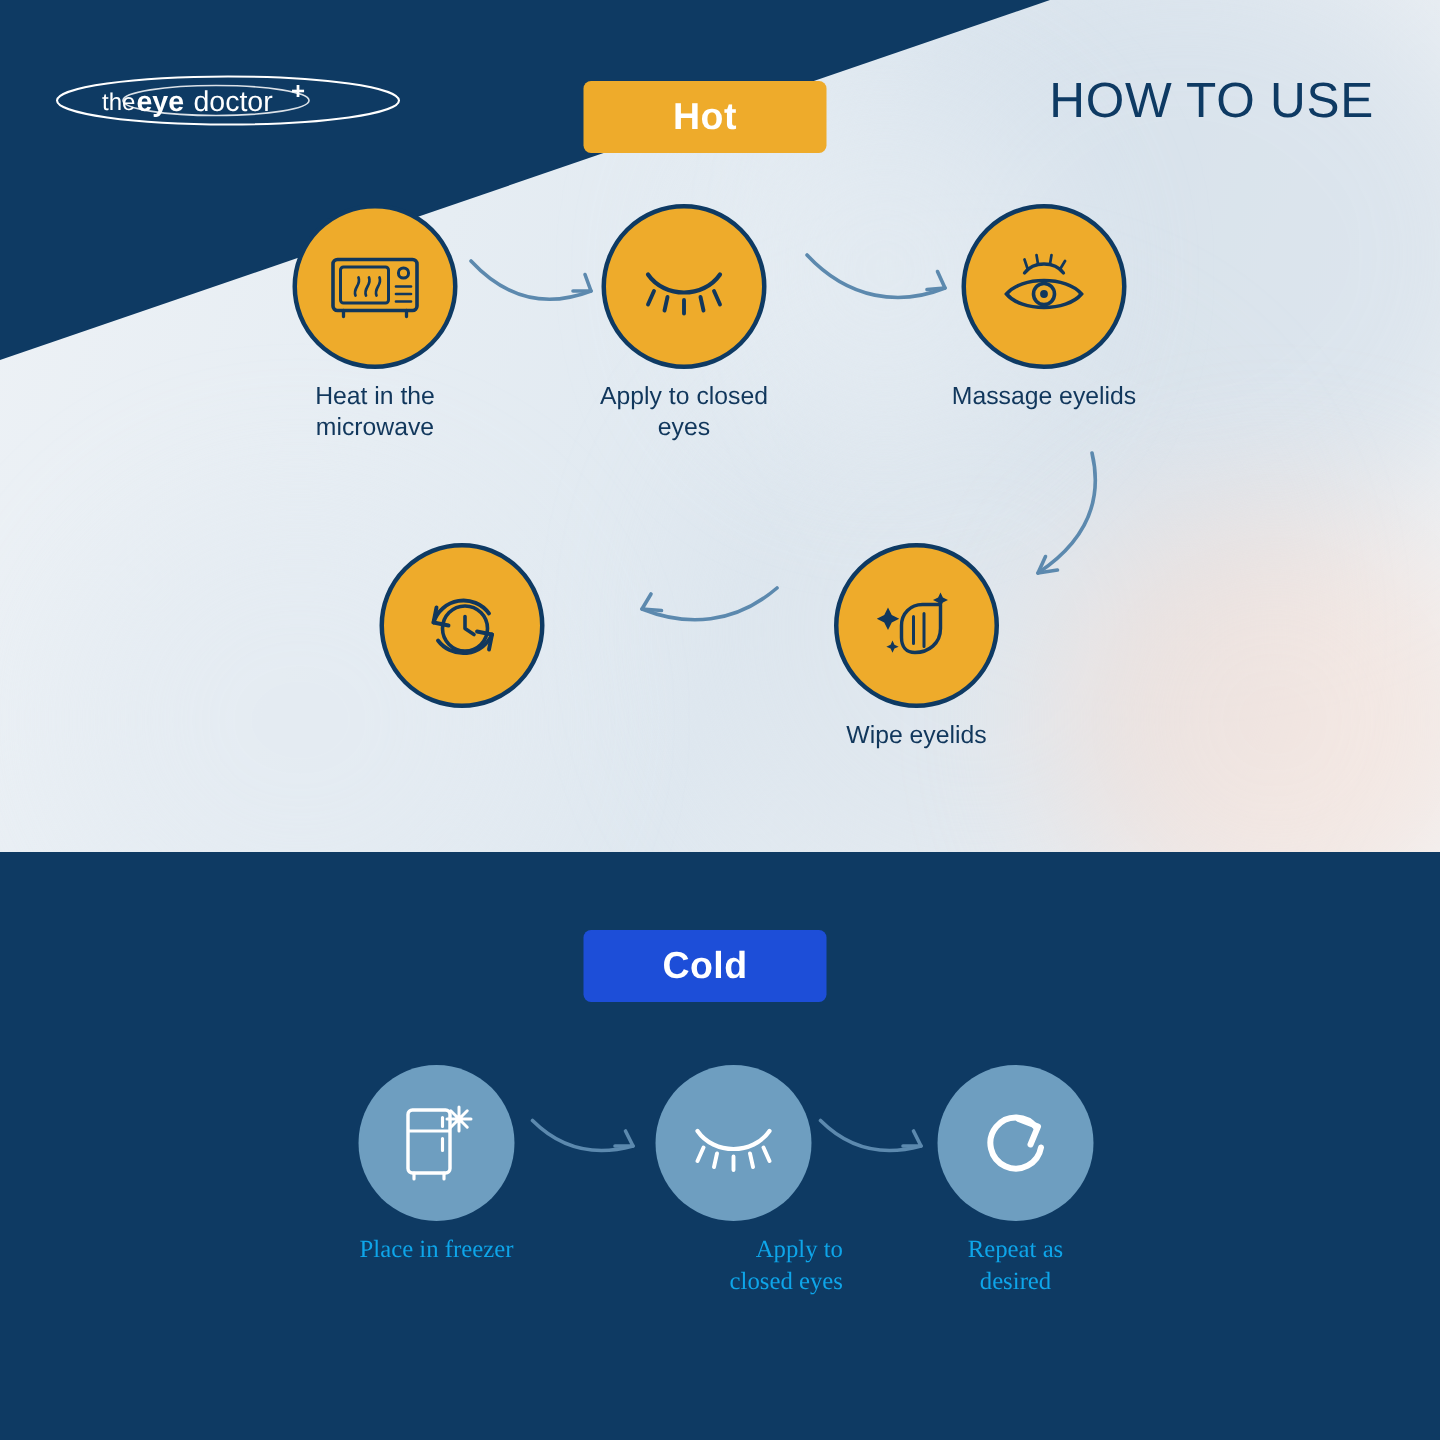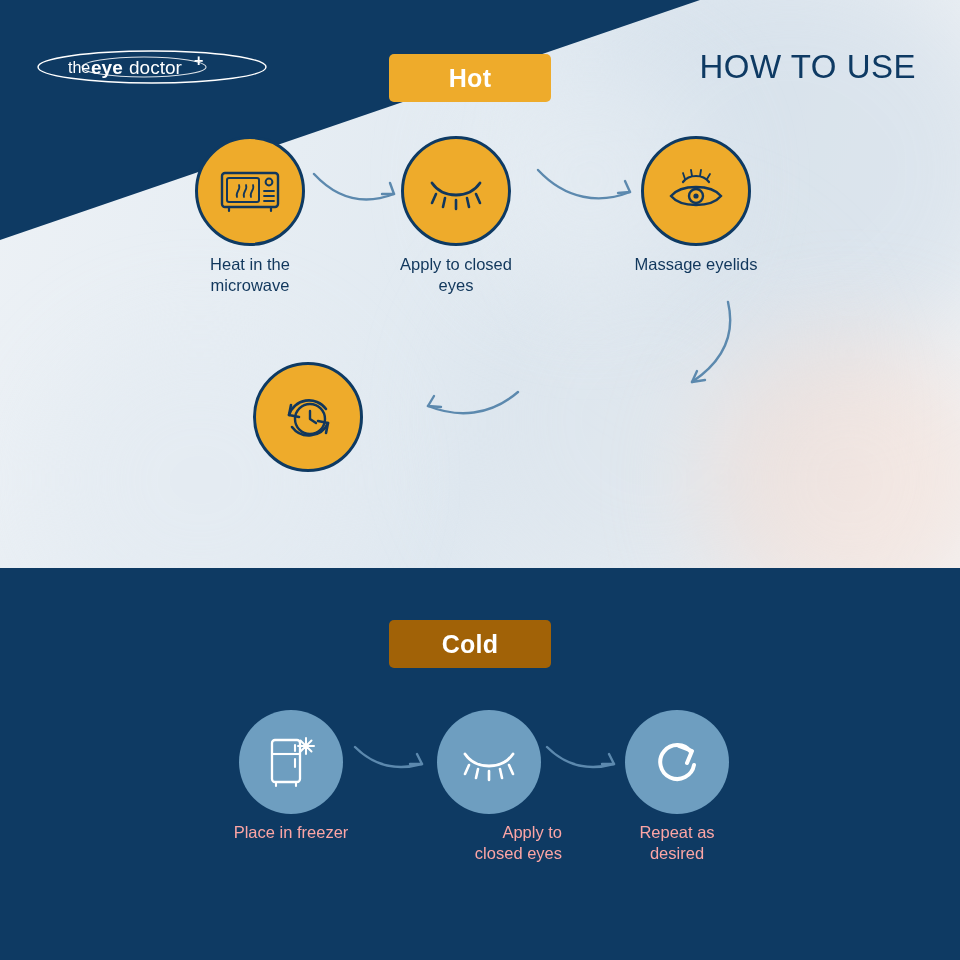--- a/index.html
+++ b/index.html
@@ -75,21 +75,21 @@
     border-radius: 5px;
     display: flex;
     align-items: center;
     justify-content: center;
     color: #ffffff;
     font-size: 25px;
     font-weight: bold;
     letter-spacing: .3px;
   }
   .pill-hot { left: 389px; top: 54px; background: #eeab2b; }
-  .pill-cold { left: 389px; top: 620px; background: #a16207; }
+  .pill-cold { left: 389px; top: 620px; background: #1d4ed8; }
 
   
   .step {
     position: absolute;
     text-align: center;
   }
   .circle {
     width: 104px; height: 104px;
     border-radius: 50%;
     margin: 0 auto;
@@ -105,21 +105,21 @@
     background: #6e9ec0;
     border: none;
   }
   .step-label {
     margin-top: 8px;
     font-size: 16.5px;
     line-height: 1.28;
     color: #11375c;
     white-space: pre-line;
   }
-  .step-label.light { color: #fca5a5; }
+  .step-label.light { color: #0ea5e9; font-family: Liberation Serif, serif; }
 
   
   #step-hot-1 { left: 178px; top: 136px; width: 144px; }
   #step-hot-2 { left: 383px; top: 136px; width: 146px; }
   #step-hot-3 { left: 624px; top: 136px; width: 144px; }
   #step-hot-4 { left: 538px; top: 362px; width: 146px; }
   #step-hot-5 { left: 234px; top: 362px; width: 148px; }
 
   
   #step-cold-1 { left: 218px; top: 710px; width: 146px; }
@@ -219,20 +219,32 @@
           <path d="M4 30 C14 18, 44 18, 54 30 C44 42, 14 42, 4 30 Z" fill="none" stroke="#11375c" stroke-width="2.4"></path>
           <circle cx="29" cy="30" r="7" fill="none" stroke="#11375c" stroke-width="2.4"></circle>
           <circle cx="29" cy="30" r="2.6" fill="#11375c"></circle>
           <path d="M16 16 C22 8, 36 8, 42 16" fill="none" stroke="#11375c" stroke-width="2.2" stroke-linecap="round"></path>
           <path d="M18 13 L16 7 M25 10 L24 4 M33 10 L34 4 M40 13 L43 8" fill="none" stroke="#11375c" stroke-width="1.8" stroke-linecap="round"></path>
         </svg>
       </div>
       <div class="step-label">Massage eyelids</div>
     </div>
 
+    <div class="step" id="step-hot-4">
+      <div class="circle hot">
+        <svg width="56" height="56" viewBox="0 0 56 56" xmlns="http://www.w3.org/2000/svg">
+          <path d="M18 28 C18 20, 24 14, 32 14 L44 14 L44 30 C44 40, 36 46, 27 46 C21 46, 18 42, 18 36 Z" fill="none" stroke="#11375c" stroke-width="2.3" stroke-linejoin="round"></path>
+          <path d="M26 22 L26 40 M33 20 L33 42" fill="none" stroke="#11375c" stroke-width="2" stroke-linecap="round"></path>
+          <path d="M9 16 l2.5 5 5 2.5 -5 2.5 -2.5 5 -2.5 -5 -5 -2.5 5 -2.5 Z" fill="#11375c"></path>
+          <path d="M44 6 l1.6 3.4 3.4 1.6 -3.4 1.6 -1.6 3.4 -1.6 -3.4 -3.4 -1.6 3.4 -1.6 Z" fill="#11375c"></path>
+          <path d="M12 38 l1.3 2.8 2.8 1.3 -2.8 1.3 -1.3 2.8 -1.3 -2.8 -2.8 -1.3 2.8 -1.3 Z" fill="#11375c"></path>
+        </svg>
+      </div>
+      <div class="step-label">Wipe eyelids</div>
+    </div>
 
     <div class="step" id="step-hot-5">
       <div class="circle hot">
         <svg width="56" height="56" viewBox="0 0 56 56" xmlns="http://www.w3.org/2000/svg">
           <circle cx="30" cy="30" r="15" fill="none" stroke="#11375c" stroke-width="2.4"></circle>
           <path d="M30 22 L30 30 L36 34" fill="none" stroke="#11375c" stroke-width="2.4" stroke-linecap="round" stroke-linejoin="round"></path>
           <path d="M46 20 A21 21 0 0 0 9 26" fill="none" stroke="#11375c" stroke-width="2.6" stroke-linecap="round"></path>
           <path d="M9 26 L11 16 M9 26 L19 28" fill="none" stroke="#11375c" stroke-width="2.6" stroke-linecap="round"></path>
           <path d="M12 38 A21 21 0 0 0 48 34" fill="none" stroke="#11375c" stroke-width="2.6" stroke-linecap="round"></path>
           <path d="M48 34 L46 44 M48 34 L38 32" fill="none" stroke="#11375c" stroke-width="2.6" stroke-linecap="round"></path>

